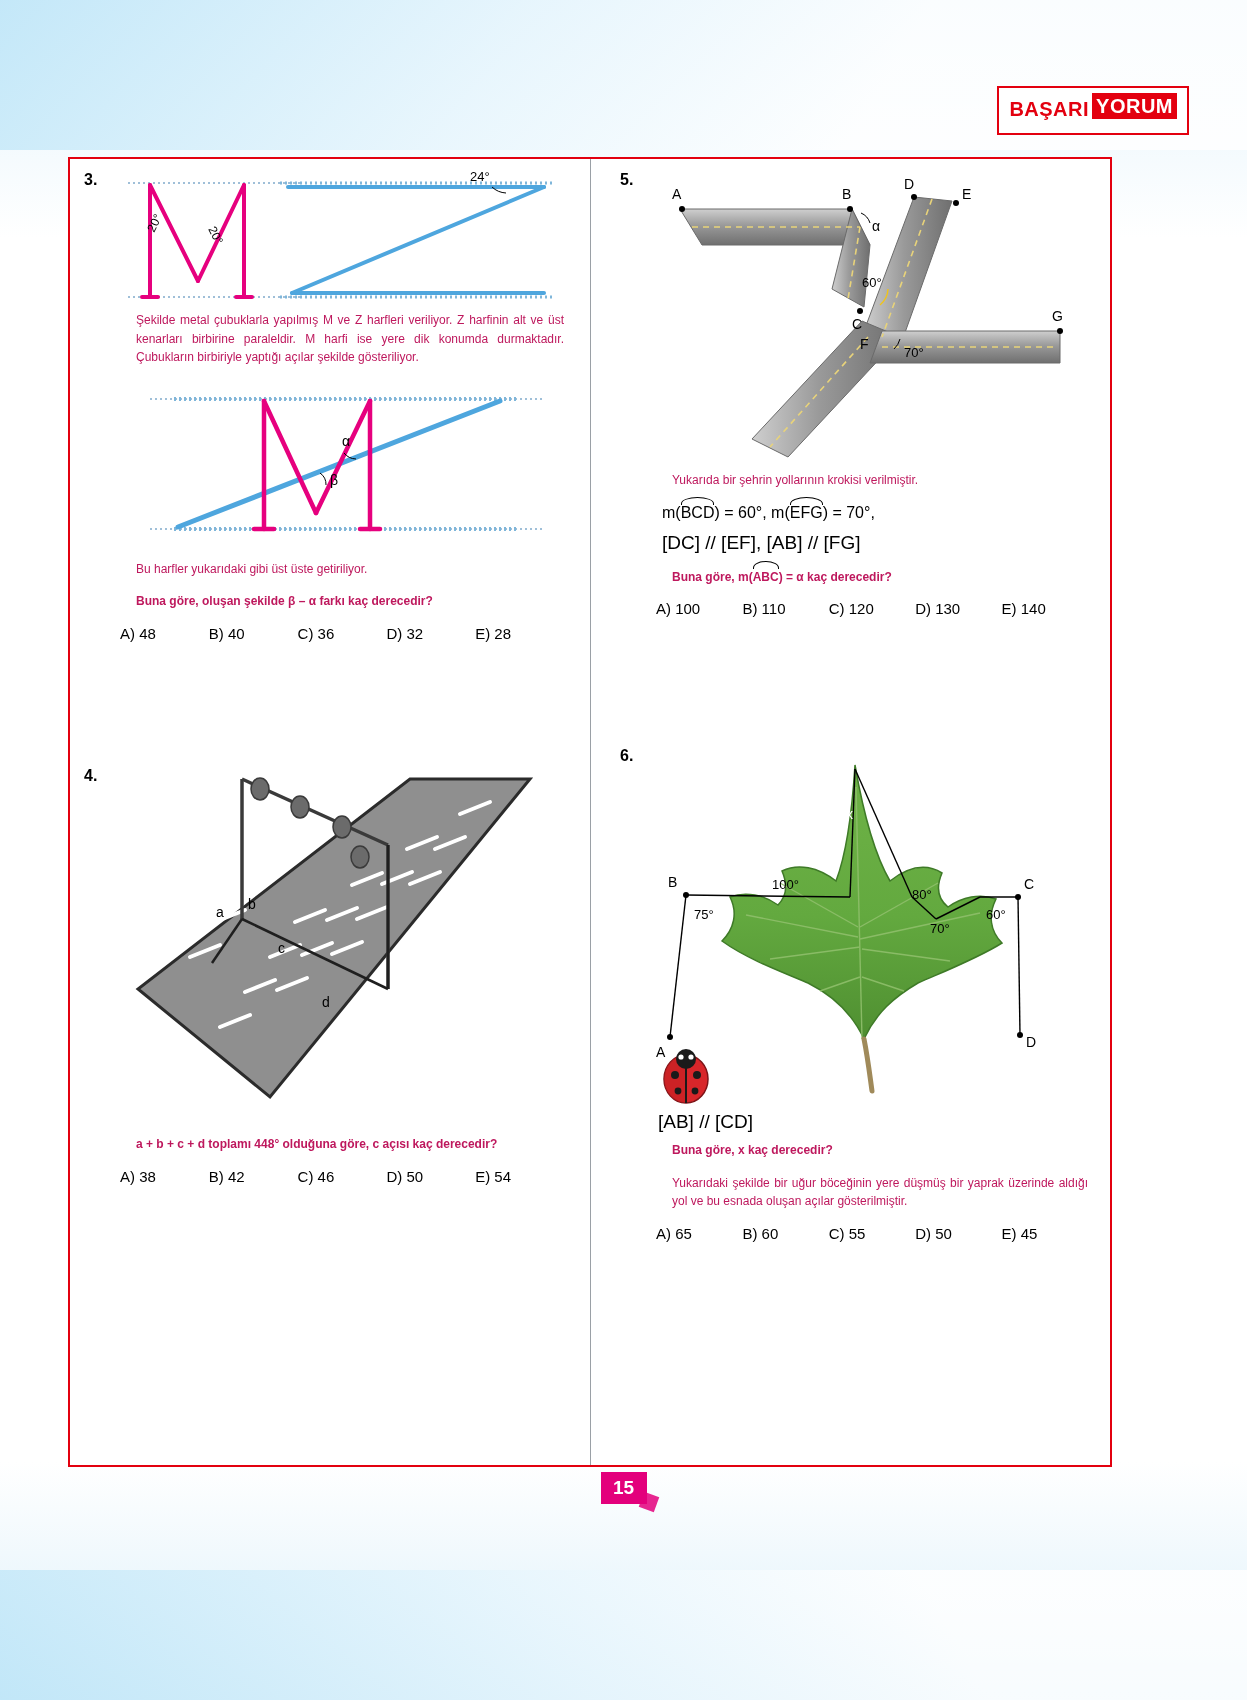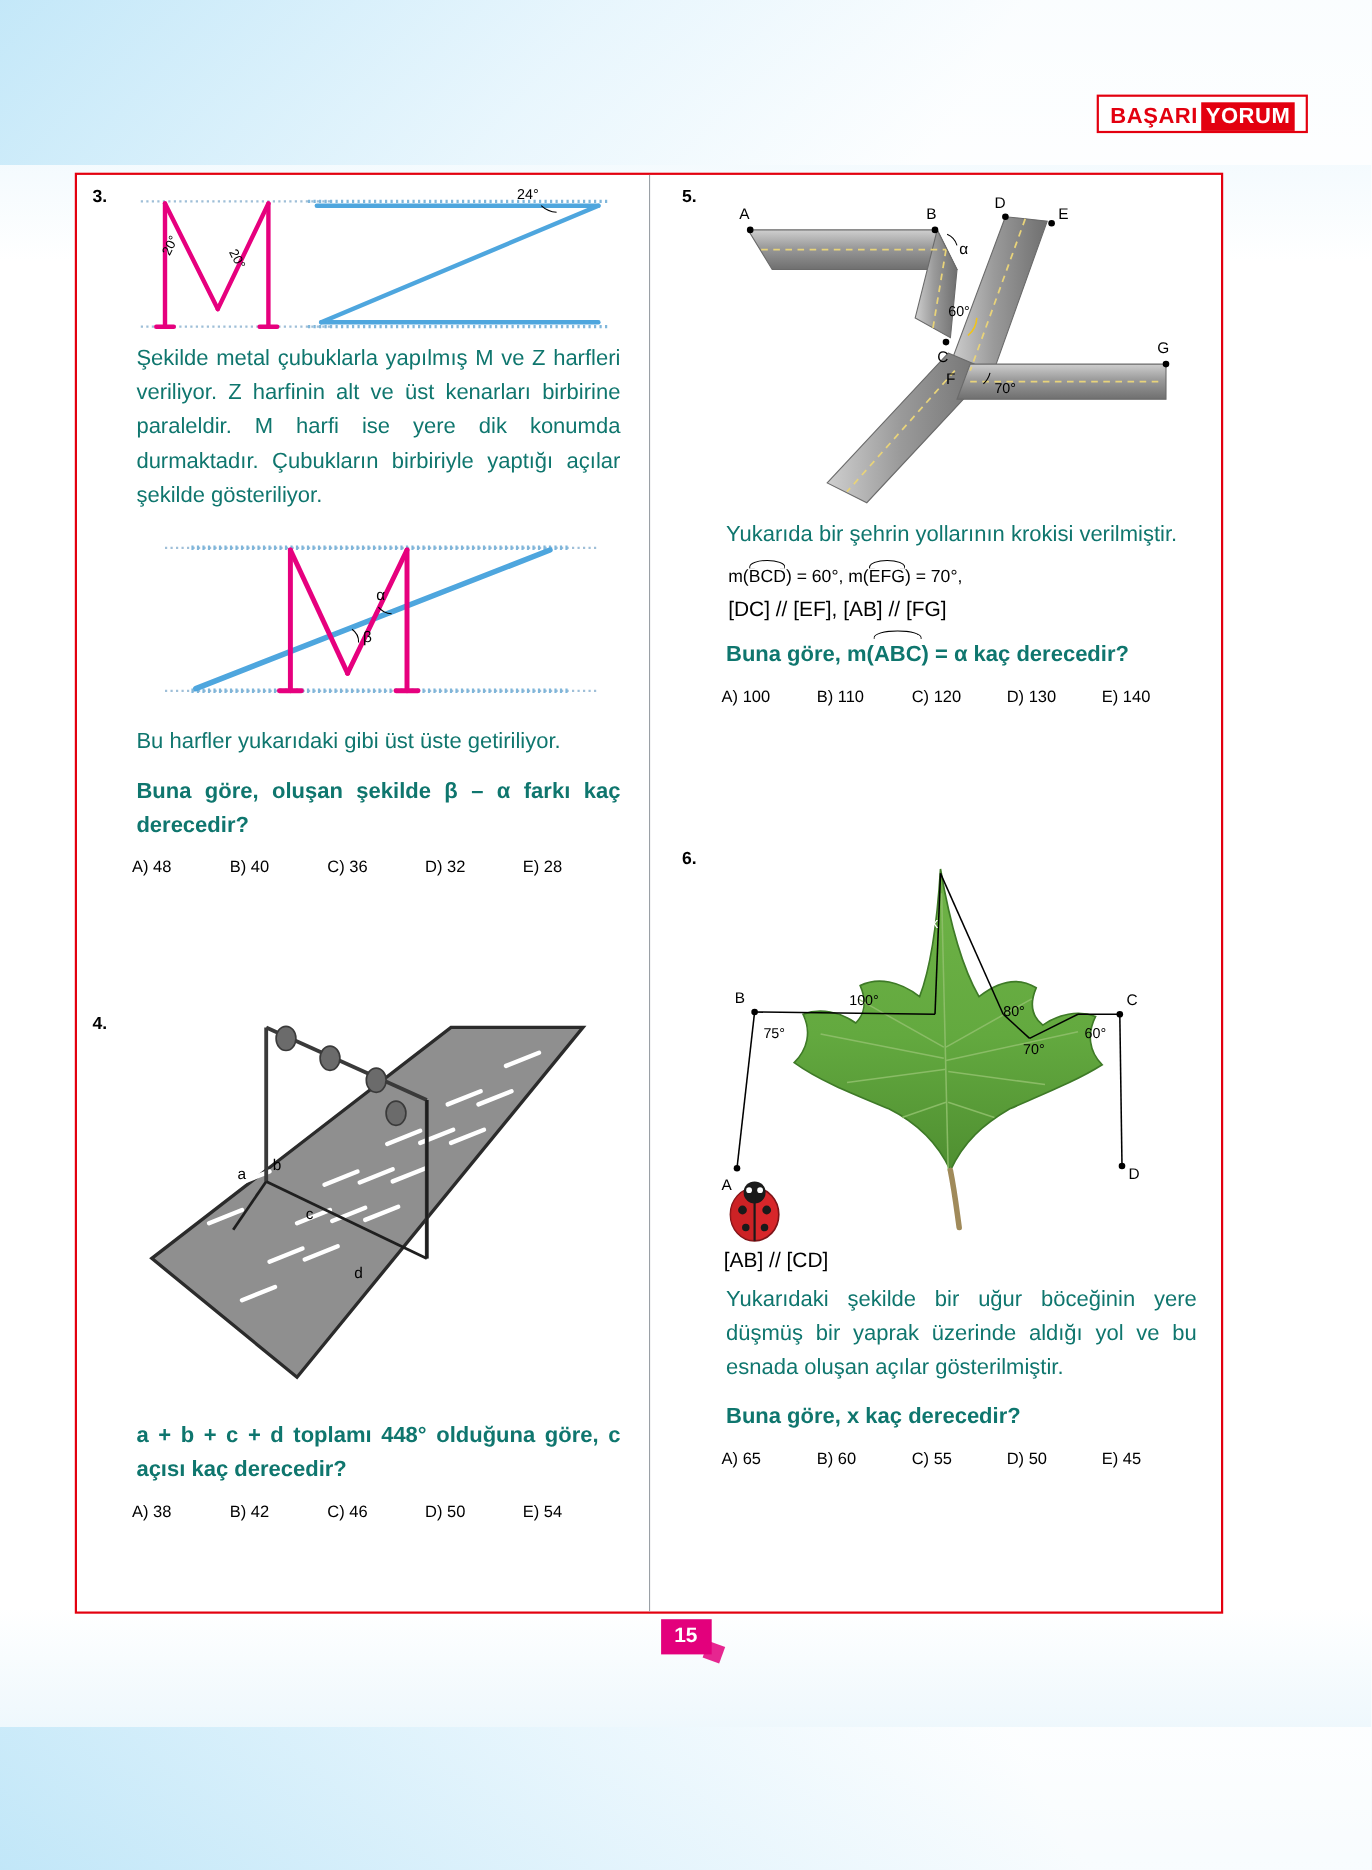--- a/index.html
+++ b/index.html
@@ -24,25 +24,25 @@
   .bg-swoosh2 {
     position:absolute; left:0; bottom:0; width:100%; height:130px;
     background:linear-gradient(60deg,#bfe6f8 0%, #e8f6fd 45%, #ffffff 75%);
     opacity:.85;
   }
 
   
   .logo {
     position:absolute; right:58px; top:86px;
     border:2px solid #e3000f;
-    padding:5px 10px 0 10px;
+    padding:5px 10px 14px 10px;
     background:#fff;
     font-size:20px; font-weight:bold; letter-spacing:.5px;
     line-height:1;
-    display:flex; align-items:center;
+    display:flex; align-items:flex-end;
   }
   .logo .l1 { color:#e3000f; }
   .logo .l2 { color:#ffffff; background:#e3000f; padding:3px 4px; margin-left:3px;}
 
   
   .frame {
     position:absolute; left:68px; top:157px;
     width:1044px; height:1310px;
     border:2px solid #e3000f;
     background:#fff;
@@ -57,22 +57,22 @@
   .col-left { left:0; width:50%; padding:12px 26px 0 14px; }
   .col-right { left:50%; width:50%; padding:12px 22px 0 30px; }
 
   .q { position:relative; margin-bottom:0; }
   .qnum {
     position:absolute; left:0; top:0;
     font-weight:bold; font-size:16px; color:#000;
   }
   .qbody { margin-left:36px; }
   p.txt {
-    font-size:20px; line-height:1.55; color:#0f766e;
-    margin:0 0 14px 4px; text-align:justify;
+    font-size:12px; line-height:1.55; color:#be185d;
+    margin:0 0 14px 16px; text-align:justify;
   }
   p.bold { font-weight:bold; }
   .choices {
     font-size:15px; display:flex; gap:0; margin-top:0;
   }
   .choices span { display:inline-block; }
   .choices.five span { width:20%; }
 
   
   .formula { font-size:16px; margin:6px 0 10px 0; }
@@ -429,22 +429,22 @@
               <line x1="36" y1="312" x2="36" y2="356" stroke="#1a1a1a" stroke-width="2"></line>
               <circle cx="25" cy="328" r="4" fill="#1a1a1a"></circle>
               <circle cx="47" cy="328" r="4" fill="#1a1a1a"></circle>
               <circle cx="28" cy="344" r="3.4" fill="#1a1a1a"></circle>
               <circle cx="45" cy="344" r="3.4" fill="#1a1a1a"></circle>
             </g>
           </svg>
         </div>
 
         <div class="formula brk" style="margin:4px 0 8px 2px;">[AB] // [CD]</div>
+        <p class="txt bold">Buna göre, x kaç derecedir?</p>
         <p class="txt">Yukarıdaki şekilde bir uğur böceğinin yere düşmüş bir yaprak üzerinde aldığı yol ve bu esnada oluşan açılar gösterilmiştir.</p>
-        <p class="txt bold">Buna göre, x kaç derecedir?</p>
         <div class="choices five">
           <span>A) 65</span>
           <span>B) 60</span>
           <span>C) 55</span>
           <span>D) 50</span>
           <span>E) 45</span>
         </div>
       </div>
     </div>
   </div>

